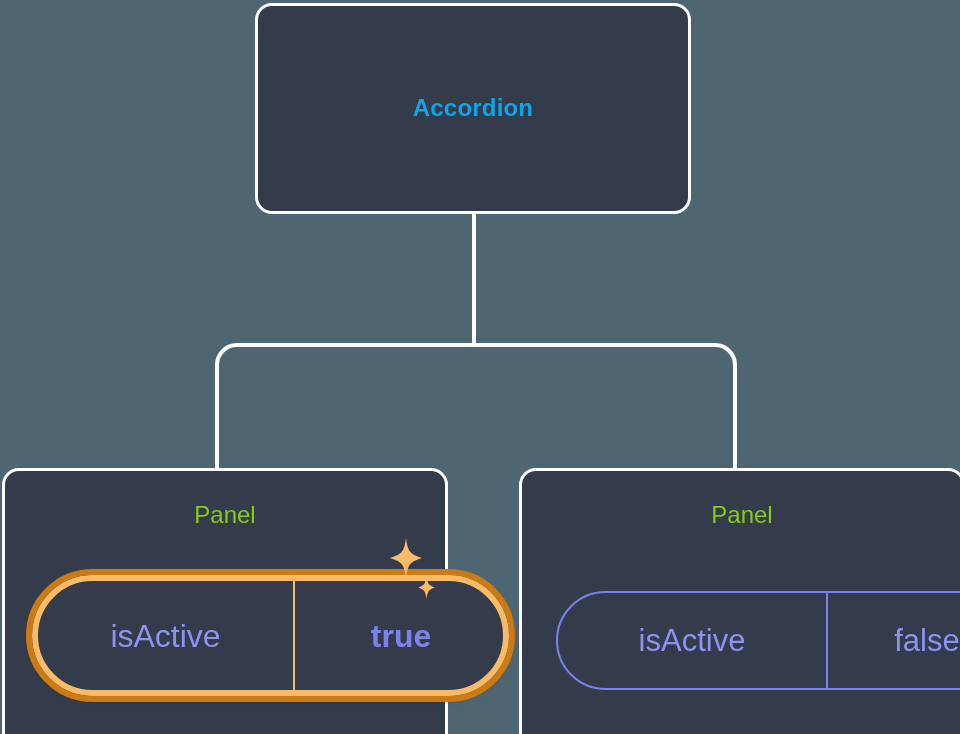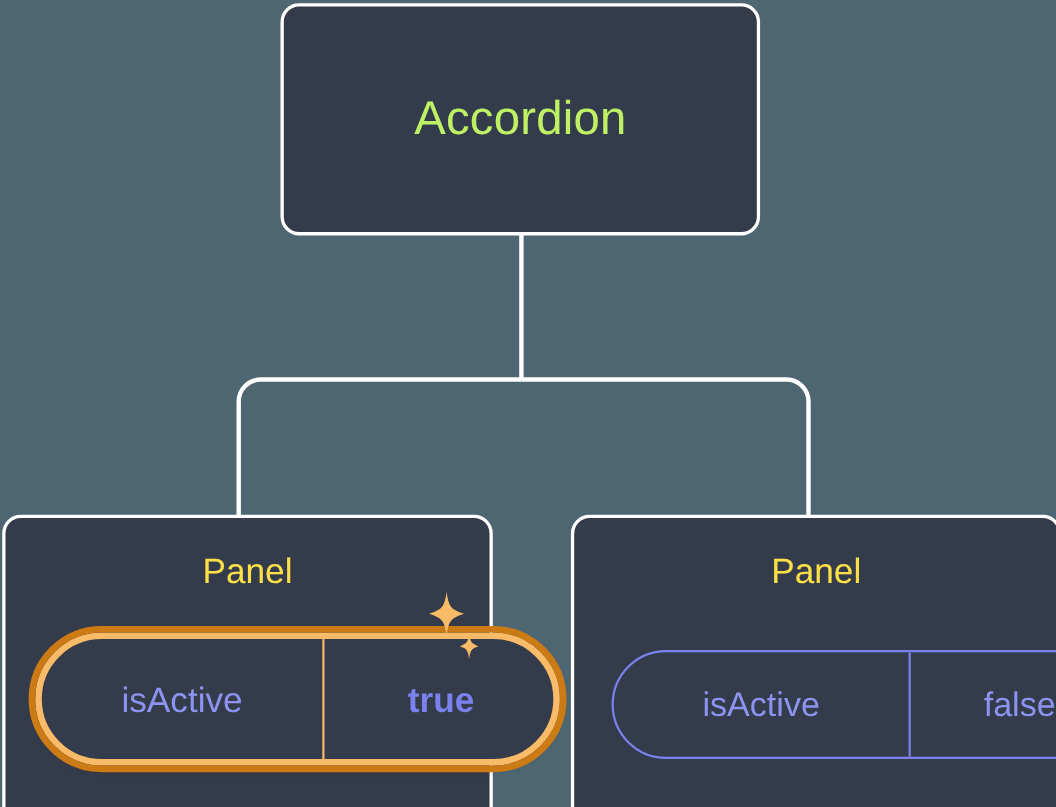--- a/index.html
+++ b/index.html
@@ -40,40 +40,40 @@
 
   .node-root {
     left: 255px;
     top: 3px;
     width: 436px;
     height: 211px;
     justify-content: center;
   }
 
   .node-title {
-    color: #bef264;
-    font-size: 43px;
-    font-weight: 400;
+    color: #0ea5e9;
+    font-size: 24px;
+    font-weight: 700;
     letter-spacing: 0.2px;
     line-height: 1.1;
     white-space: nowrap;
   }
 
   .node-panel {
     width: 446px;
     height: 282px;
     top: 468px;
     padding-top: 31px;
   }
   .node-panel-left  { left: 2px; }
   .node-panel-right { left: 519px; }
 
   .panel-title {
-    color: #fde047;
-    font-size: 32px;
+    color: #84cc16;
+    font-size: 24px;
     font-weight: 400;
     line-height: 1.1;
     white-space: nowrap;
   }
 
   
   .pill-wrap {
     position: absolute;
     display: flex;
     align-items: center;

